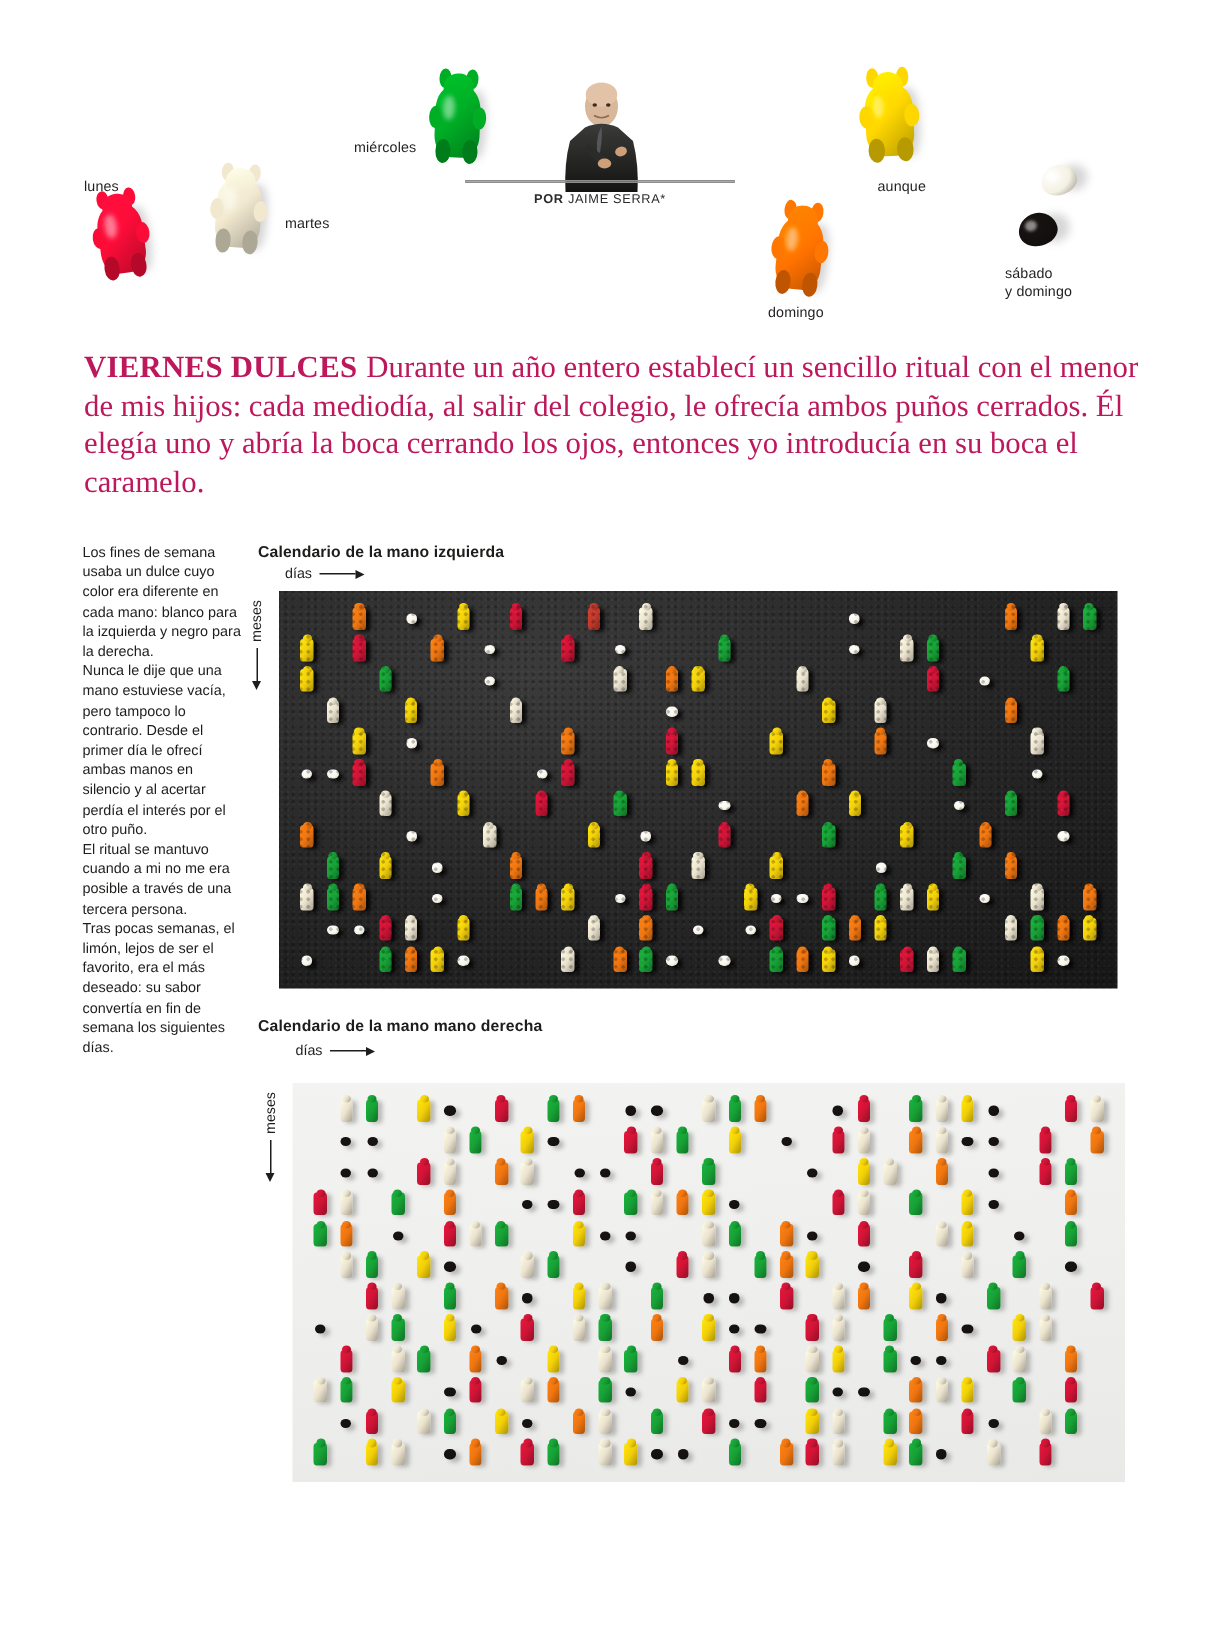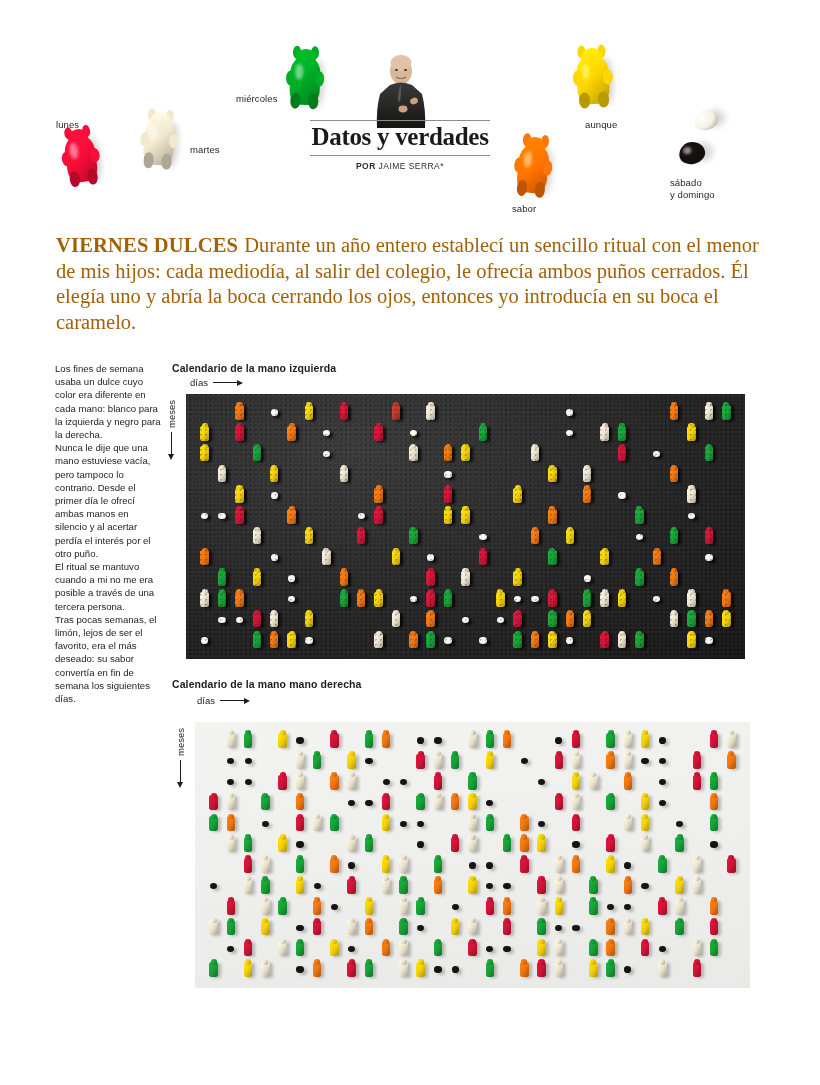--- a/index.html
+++ b/index.html
@@ -89,21 +89,21 @@
   }
   .logo .by b { font-weight: bold; }
 
   
   .portrait { position: absolute; left: 372px; top: 54px; width: 58px; height: 74px; }
 
   
   .headline {
     position: absolute; left: 56px; top: 233px; width: 716px;
     font-family: "Liberation Serif", serif;
-    font-size: 20.5px; line-height: 25.5px; color: #a16207;
+    font-size: 20.5px; line-height: 25.5px; color: #be185d;
   }
   .headline b { font-weight: bold; letter-spacing: .2px; }
   .headline .lead { padding-left: 6px; }
 
   
   .bodycol {
     position: absolute; left: 55px; top: 362px; width: 106px;
     font-family: "Liberation Sans", sans-serif;
     font-size: 9.6px; line-height: 13.2px; color: #1d1d1b;
   }
@@ -211,21 +211,20 @@
         <path d="M18 31 q11 -5 22 0 l10 9 q4 16 3 34 l-48 0 q-1 -19 3 -34 z" fill="url(#jk)"></path>
         <path d="M29 30 q-5 10 -2 22 q3 -12 2 -22z" fill="#55565a"></path>
         <path d="M20 42 q7 6 14 10 l-3 5 q-8 -5 -13 -11z" fill="#2b2c2a"></path>
         <ellipse cx="31" cy="55" rx="4.5" ry="3.4" fill="#cf9f79"></ellipse>
         <ellipse cx="42" cy="47" rx="4" ry="3.2" fill="#cf9f79" transform="rotate(-18 42 47)"></ellipse>
       </svg>
     </div>
 
     <div class="logo">
       <div class="rule"></div>
-      <div class="title">Datos y verdades</div>
       <div class="rule"></div>
       <div class="by">
         <b>POR</b>
         <span>JAIME SERRA*</span>
       </div>
     </div>
 
     <div id="masthead-candies">
         <div class="gummy" style="left: 66px; top: 136px; width: 30px; height: 46px; transform: rotate(-8deg);">
           <div class="shade"></div>
@@ -302,21 +301,21 @@
           <div class="bshade"></div>
           <div class="oval" style="background:radial-gradient(ellipse at 32% 28%,#181312 0%,#14100f 55%,#0c0a09 100%)">
             <div class="bgloss"></div>
           </div>
         </div>
       </div>
     <div id="masthead-labels">
         <div class="daylabel" style="left: 56px; top: 119px;">lunes</div>
         <div class="daylabel" style="left: 190px; top: 144px;">martes</div>
         <div class="daylabel" style="left: 236px; top: 93px;">miércoles</div>
-        <div class="daylabel" style="left: 512px; top: 203px;">sabor</div>
+        <div class="daylabel" style="left: 512px; top: 203px;">domingo</div>
         <div class="daylabel" style="left: 585px; top: 119px;">aunque</div>
         <div class="daylabel" style="left: 670px; top: 177px;">sábado
 y domingo</div>
       </div>
   </div>
 
   <div class="headline">
     <b>VIERNES DULCES</b><span class="lead">Durante un año entero establecí un sencillo ritual con el menor de mis hijos: cada mediodía, al salir del colegio, le ofrecía ambos puños cerrados. Él elegía uno y abría la boca cerrando los ojos, entonces yo introducía en su boca el caramelo.</span>
   </div>
 

